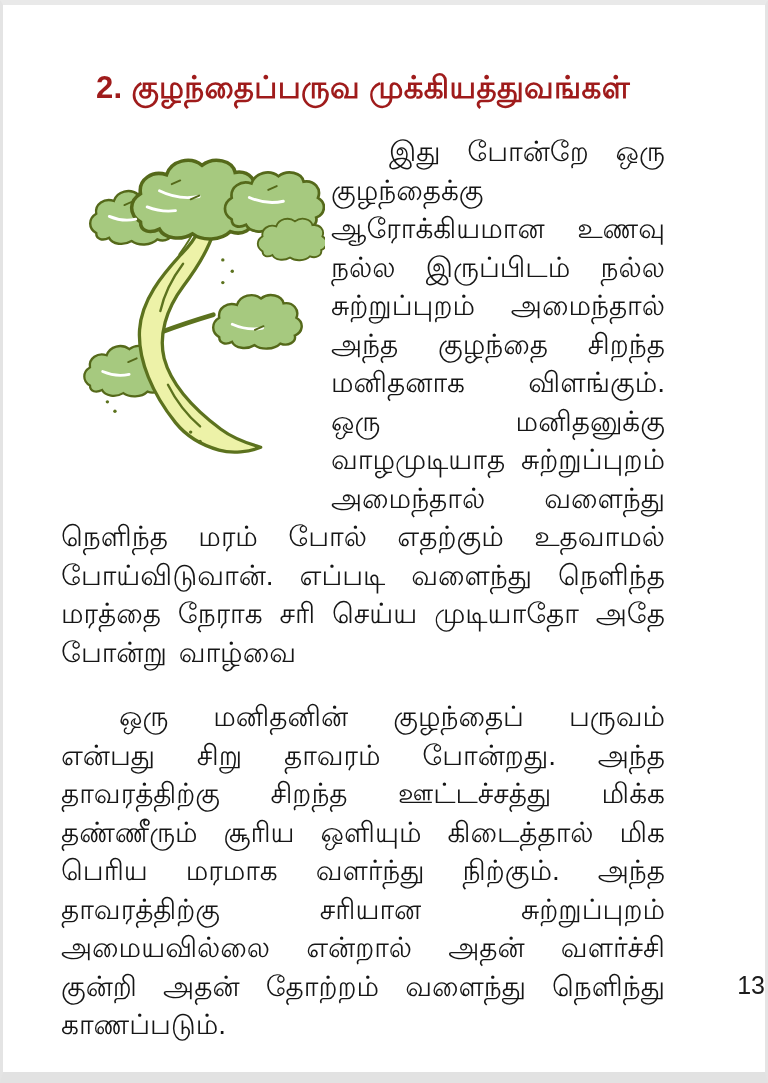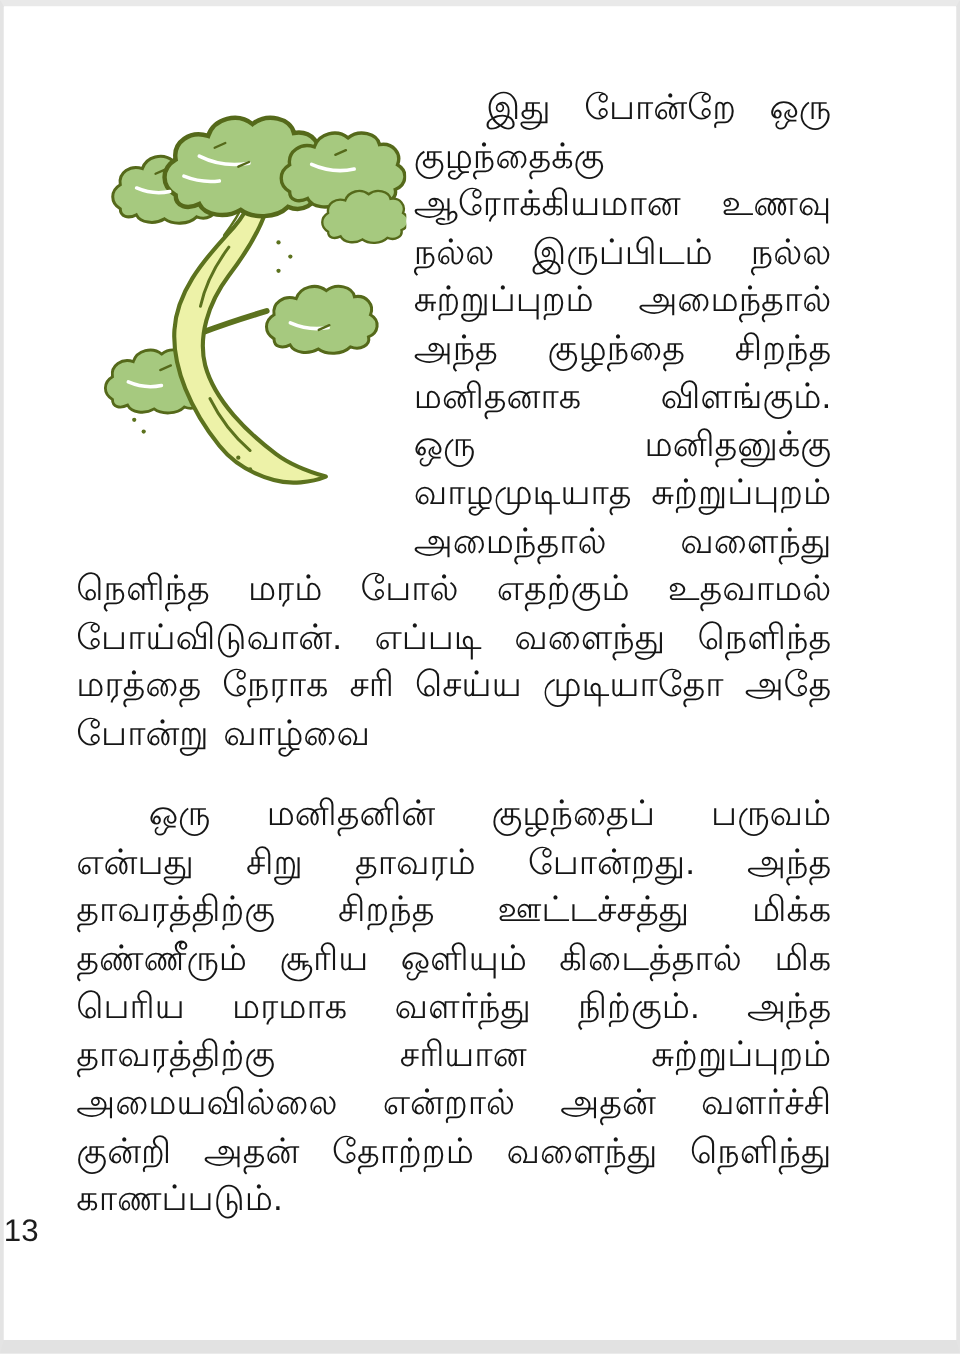--- a/index.html
+++ b/index.html
@@ -41,30 +41,31 @@
     line-height: 38.5px;
     text-align: justify;
     text-indent: 58px;
     word-spacing: 4px;
     color: #161616;
   }
   .page-number {
     position: absolute;
     left: 0; right: 0;
     bottom: 72px;
-    text-align: left;
+    text-align: right;
     font-size: 25px;
     color: #1c1c1c;
   }
 </style>
 </head>
 <body>
 
 <div class="page">
 
+  <h1 class="heading">2. குழந்தைப்பருவ முக்கியத்துவங்கள்</h1>
 
   <div class="body-text">
 
     <div class="tree-figure">
       <svg width="246" height="348" viewBox="0 0 260 344">
         <defs>
           <path id="cloud" d="M12,56 C2,50 2,38 12,32 C10,20 22,12 34,16 C38,4 54,0 64,8
                    C74,0 90,4 92,14 C104,12 112,22 108,32 C118,38 116,50 106,54
                    C108,62 98,68 88,64 C80,72 64,72 56,66 C46,72 32,70 28,62
                    C20,66 12,64 12,56 Z"></path>

